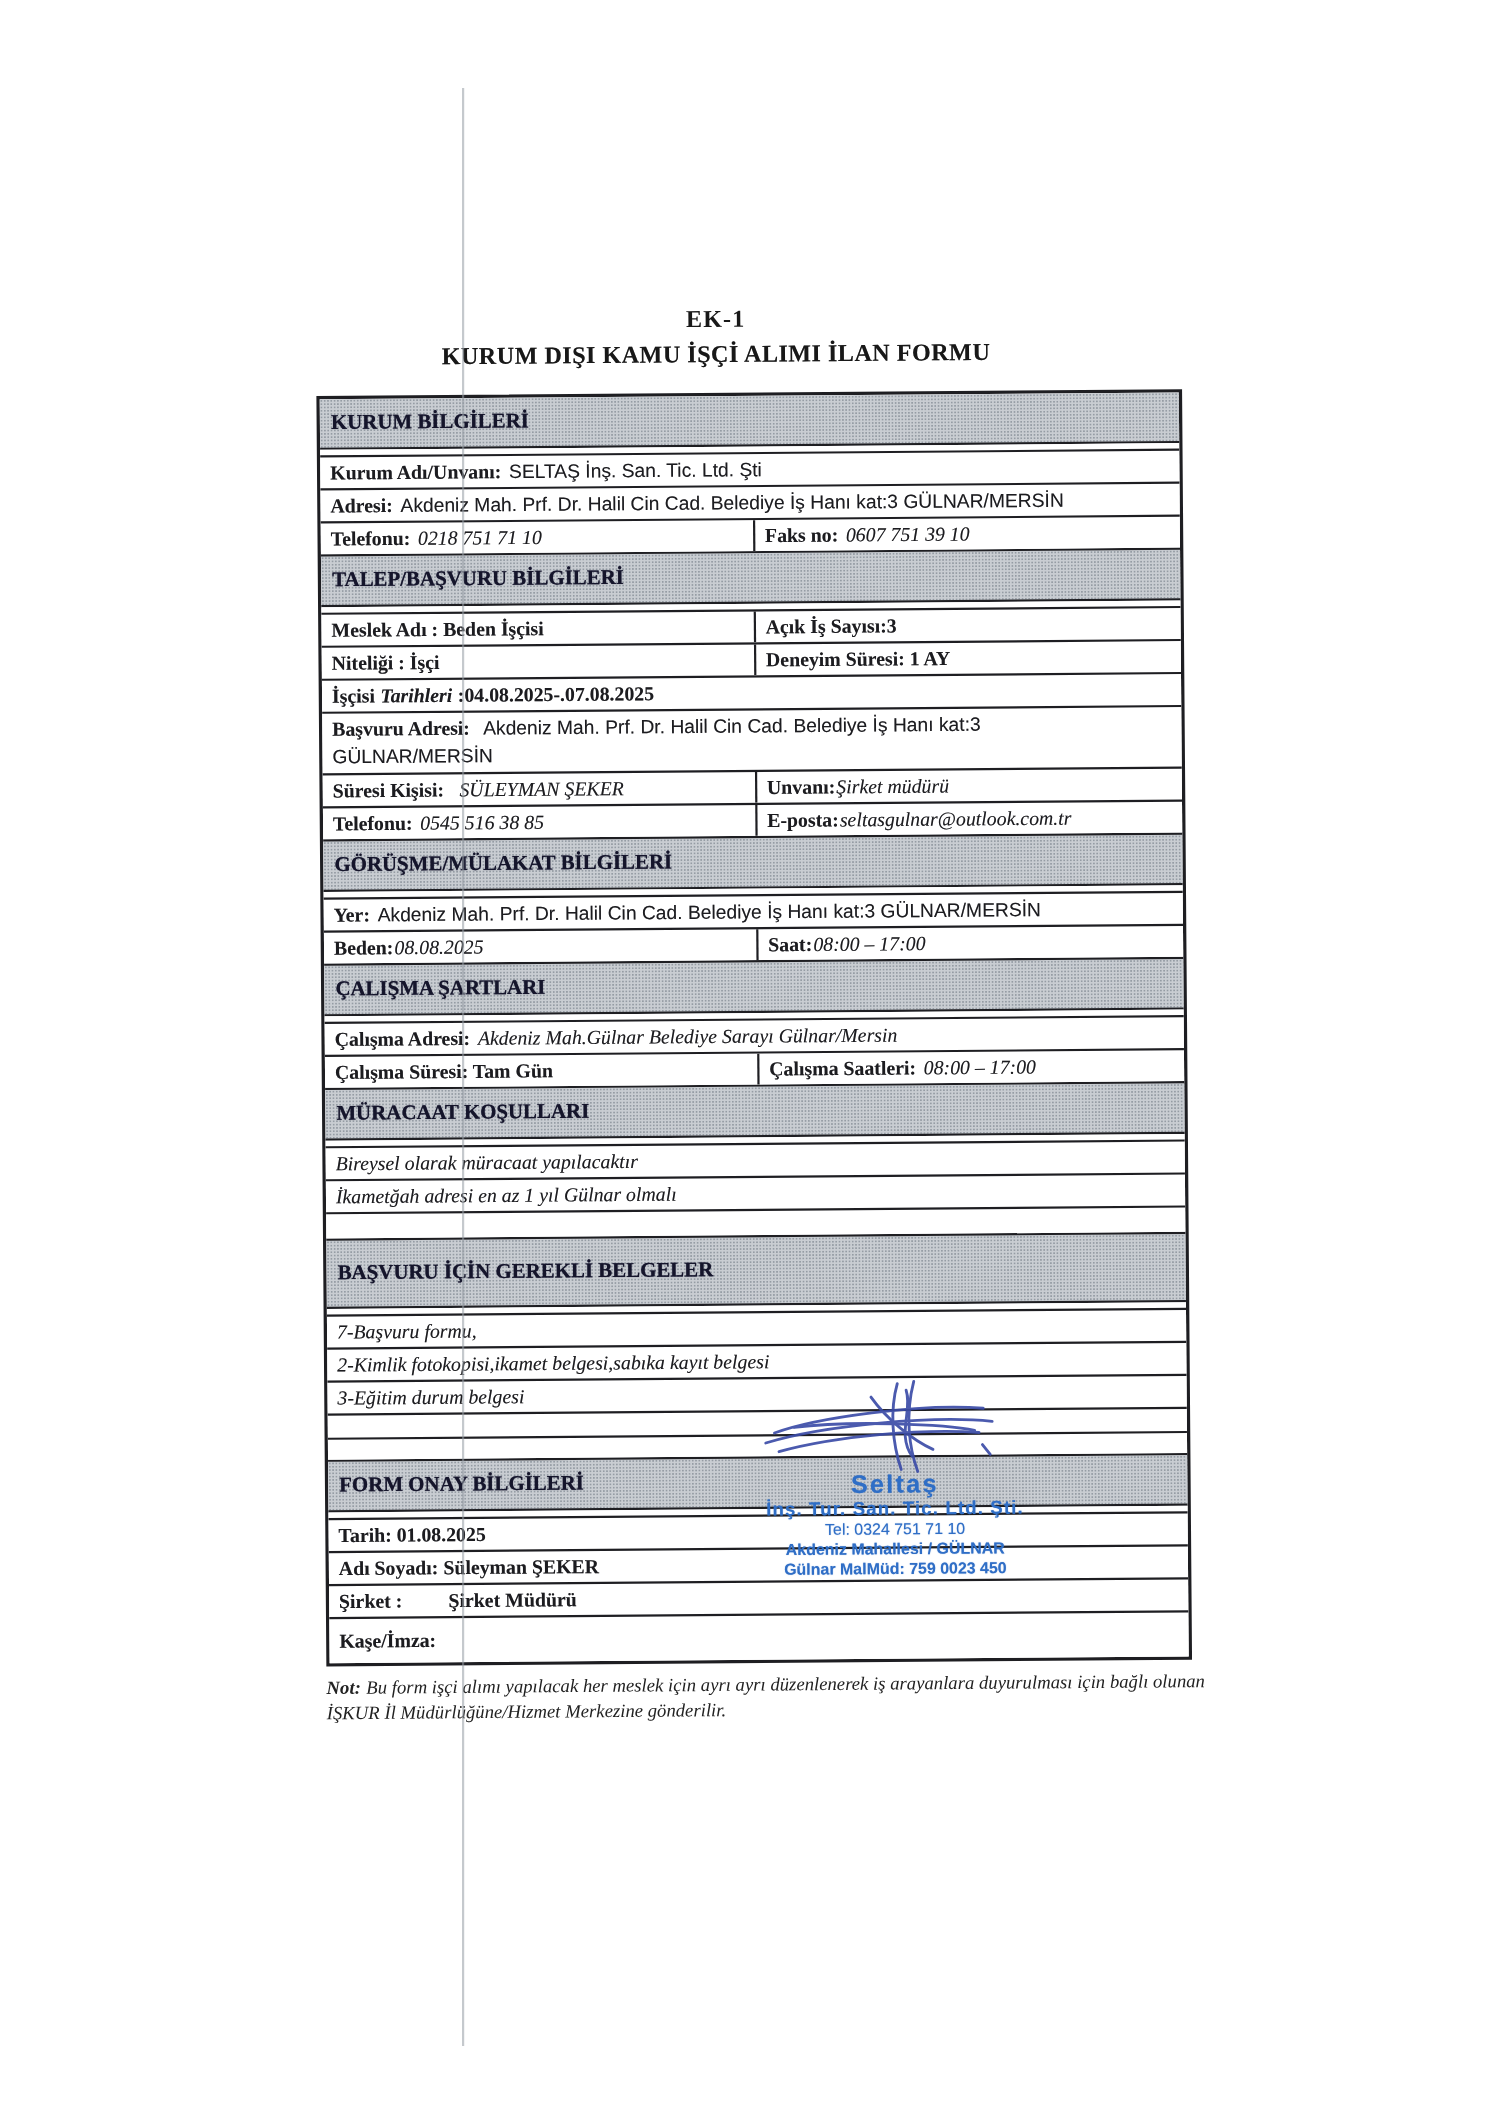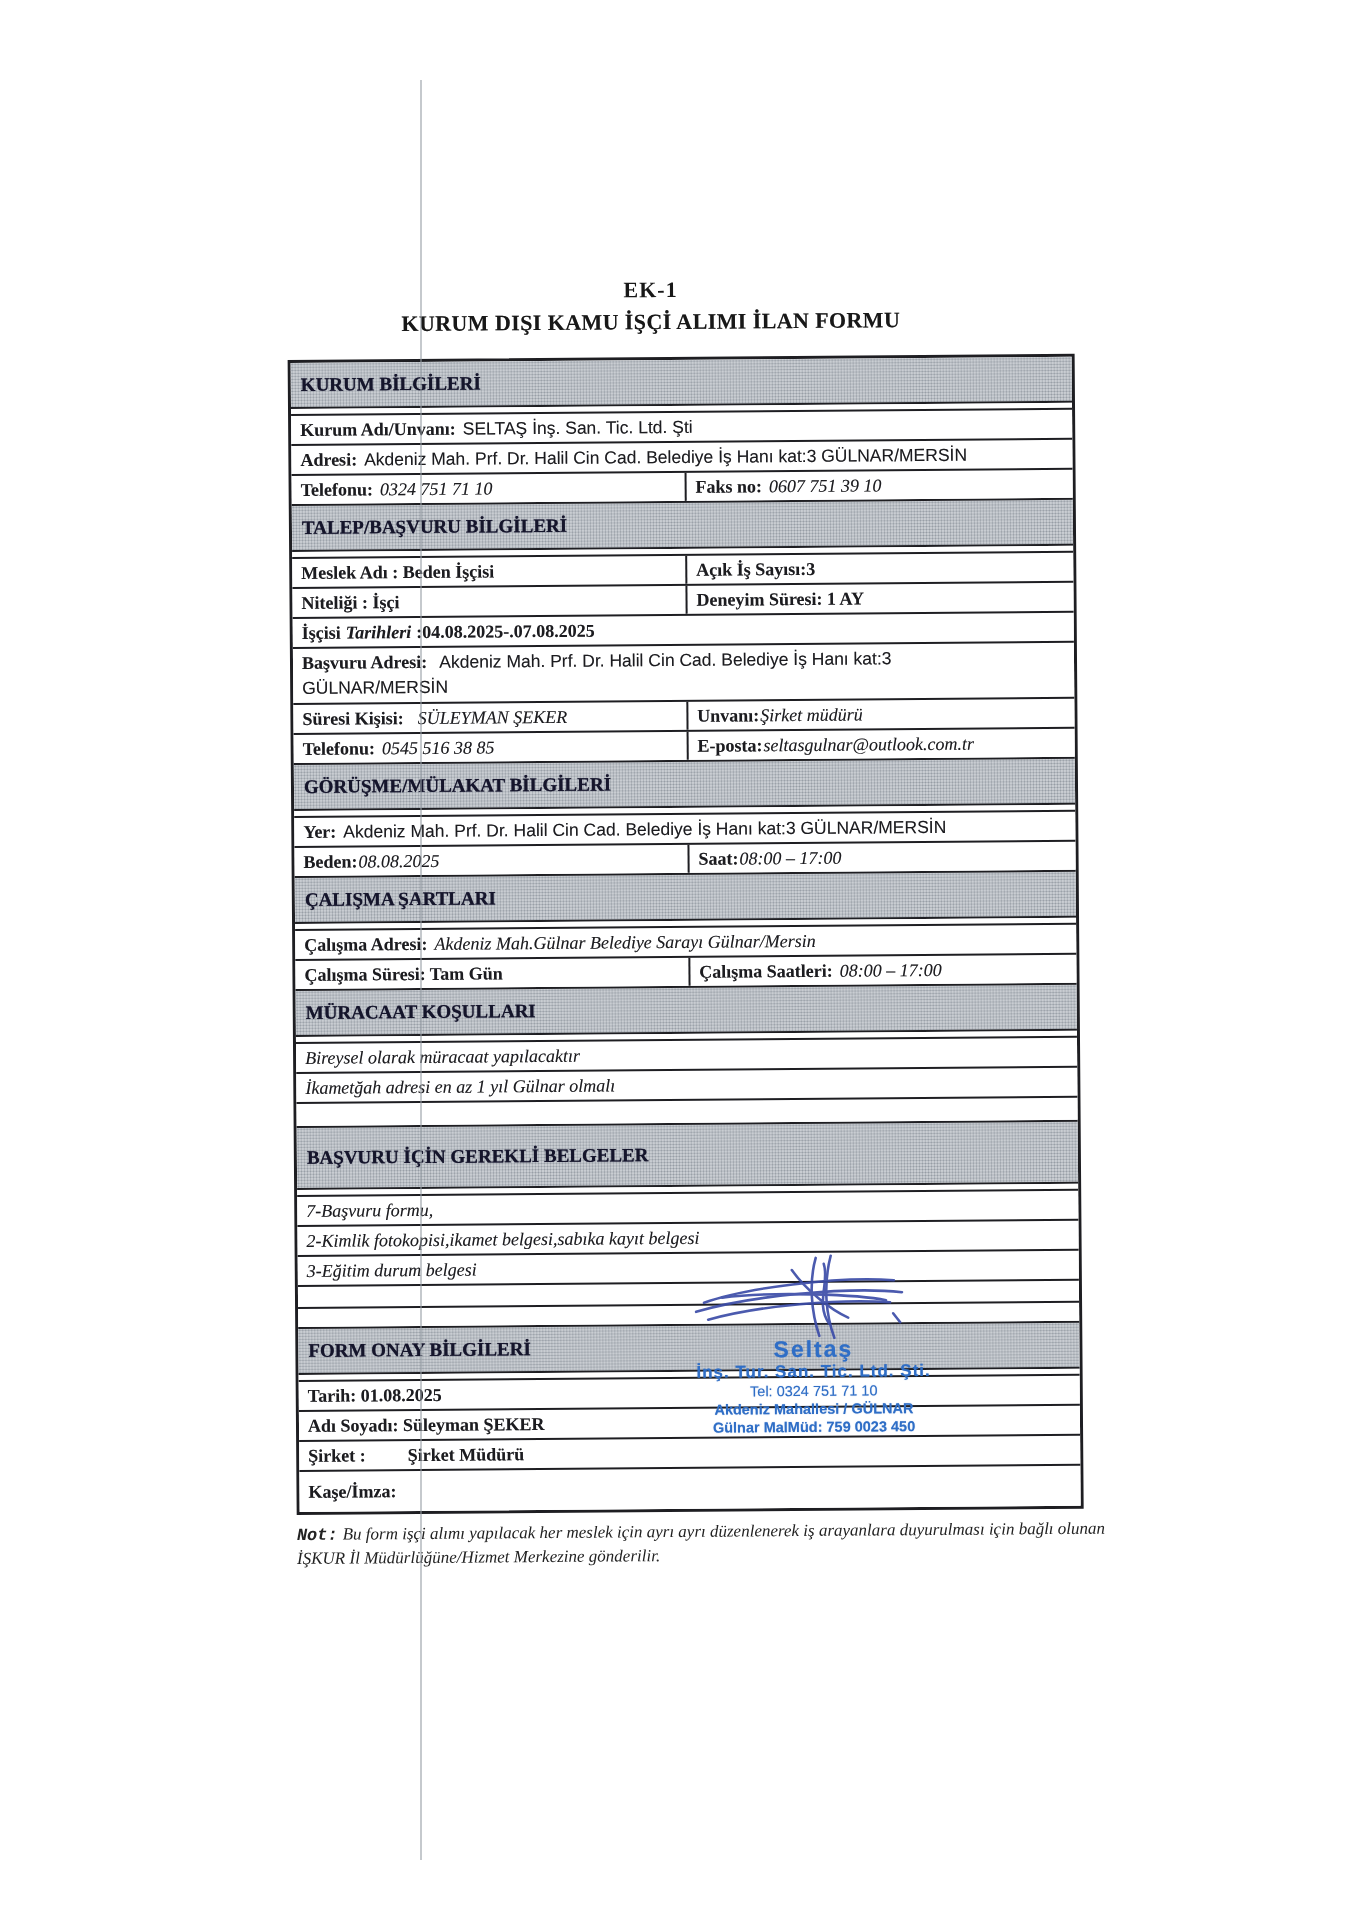--- a/index.html
+++ b/index.html
@@ -39,21 +39,21 @@
   .row.e18{height:18px;}
   .lbl{font-family:"Liberation Serif",serif;font-weight:bold;white-space:nowrap;}
   .val{margin-left:7px;font-size:17.5px;}
   .val.tight{margin-left:1px;}
   .val.wide{margin-left:14px;}
   .ival{font-family:"Liberation Serif",serif;font-style:italic;font-size:18px;}
   .boldtext{font-family:"Liberation Serif",serif;font-weight:bold;}
   .bolditalic{font-family:Liberation Serif, serif;font-weight:bold;font-style:italic;margin:0 5px;}
   .note{margin-top:8px;width:812px;font-family:"Liberation Serif",serif;font-style:italic;
         font-size:17px;line-height:23px;color:#222;}
-  .note .nlbl{font-weight:bold;margin-right:5px;font-family:Liberation Mono, monospace;}
+  .note .nlbl{font-weight:bold;margin-right:5px;}
   
   .stamp{position:absolute;left:340px;top:978px;width:350px;text-align:center;z-index:4;
          color:#2f6ec6;text-shadow:0 0 1px rgba(47,110,198,0.55);
          font-family:"Liberation Sans",sans-serif;}
   .stamp .s-name{font-size:23px;font-weight:bold;letter-spacing:2px;line-height:24px;}
   .stamp .s-line2{font-size:17px;font-weight:bold;letter-spacing:1px;line-height:21px;}
   .stamp .s-tel{font-size:14.5px;line-height:18px;}
   .stamp .s-adres{font-size:14.5px;font-weight:bold;line-height:18px;}
   .stamp .s-malmud{font-size:14.5px;font-weight:bold;line-height:18px;}
   .sig{position:absolute;left:390px;top:893px;z-index:5;}
@@ -80,21 +80,21 @@
         <span class="lbl">Kurum Adı/Unvanı:</span>
         <span class="val">SELTAŞ İnş. San. Tic. Ltd. Şti</span>
       </div>
       <div class="row">
         <span class="lbl">Adresi:</span>
         <span class="val">Akdeniz Mah. Prf. Dr. Halil Cin Cad. Belediye İş Hanı kat:3 GÜLNAR/MERSİN</span>
       </div>
       <div class="row split">
         <div class="cell">
           <span class="lbl">Telefonu:</span>
-          <span class="val ival">0324 751 71 10</span>
+          <span class="val ival">0218 751 71 10</span>
         </div>
         <div class="cell right">
           <span class="lbl">Faks no:</span>
           <span class="val ival">0607 751 39 10</span>
         </div>
       </div>
 
       <div class="band">
         <span>TALEP/BAŞVURU BİLGİLERİ</span>
       </div>

